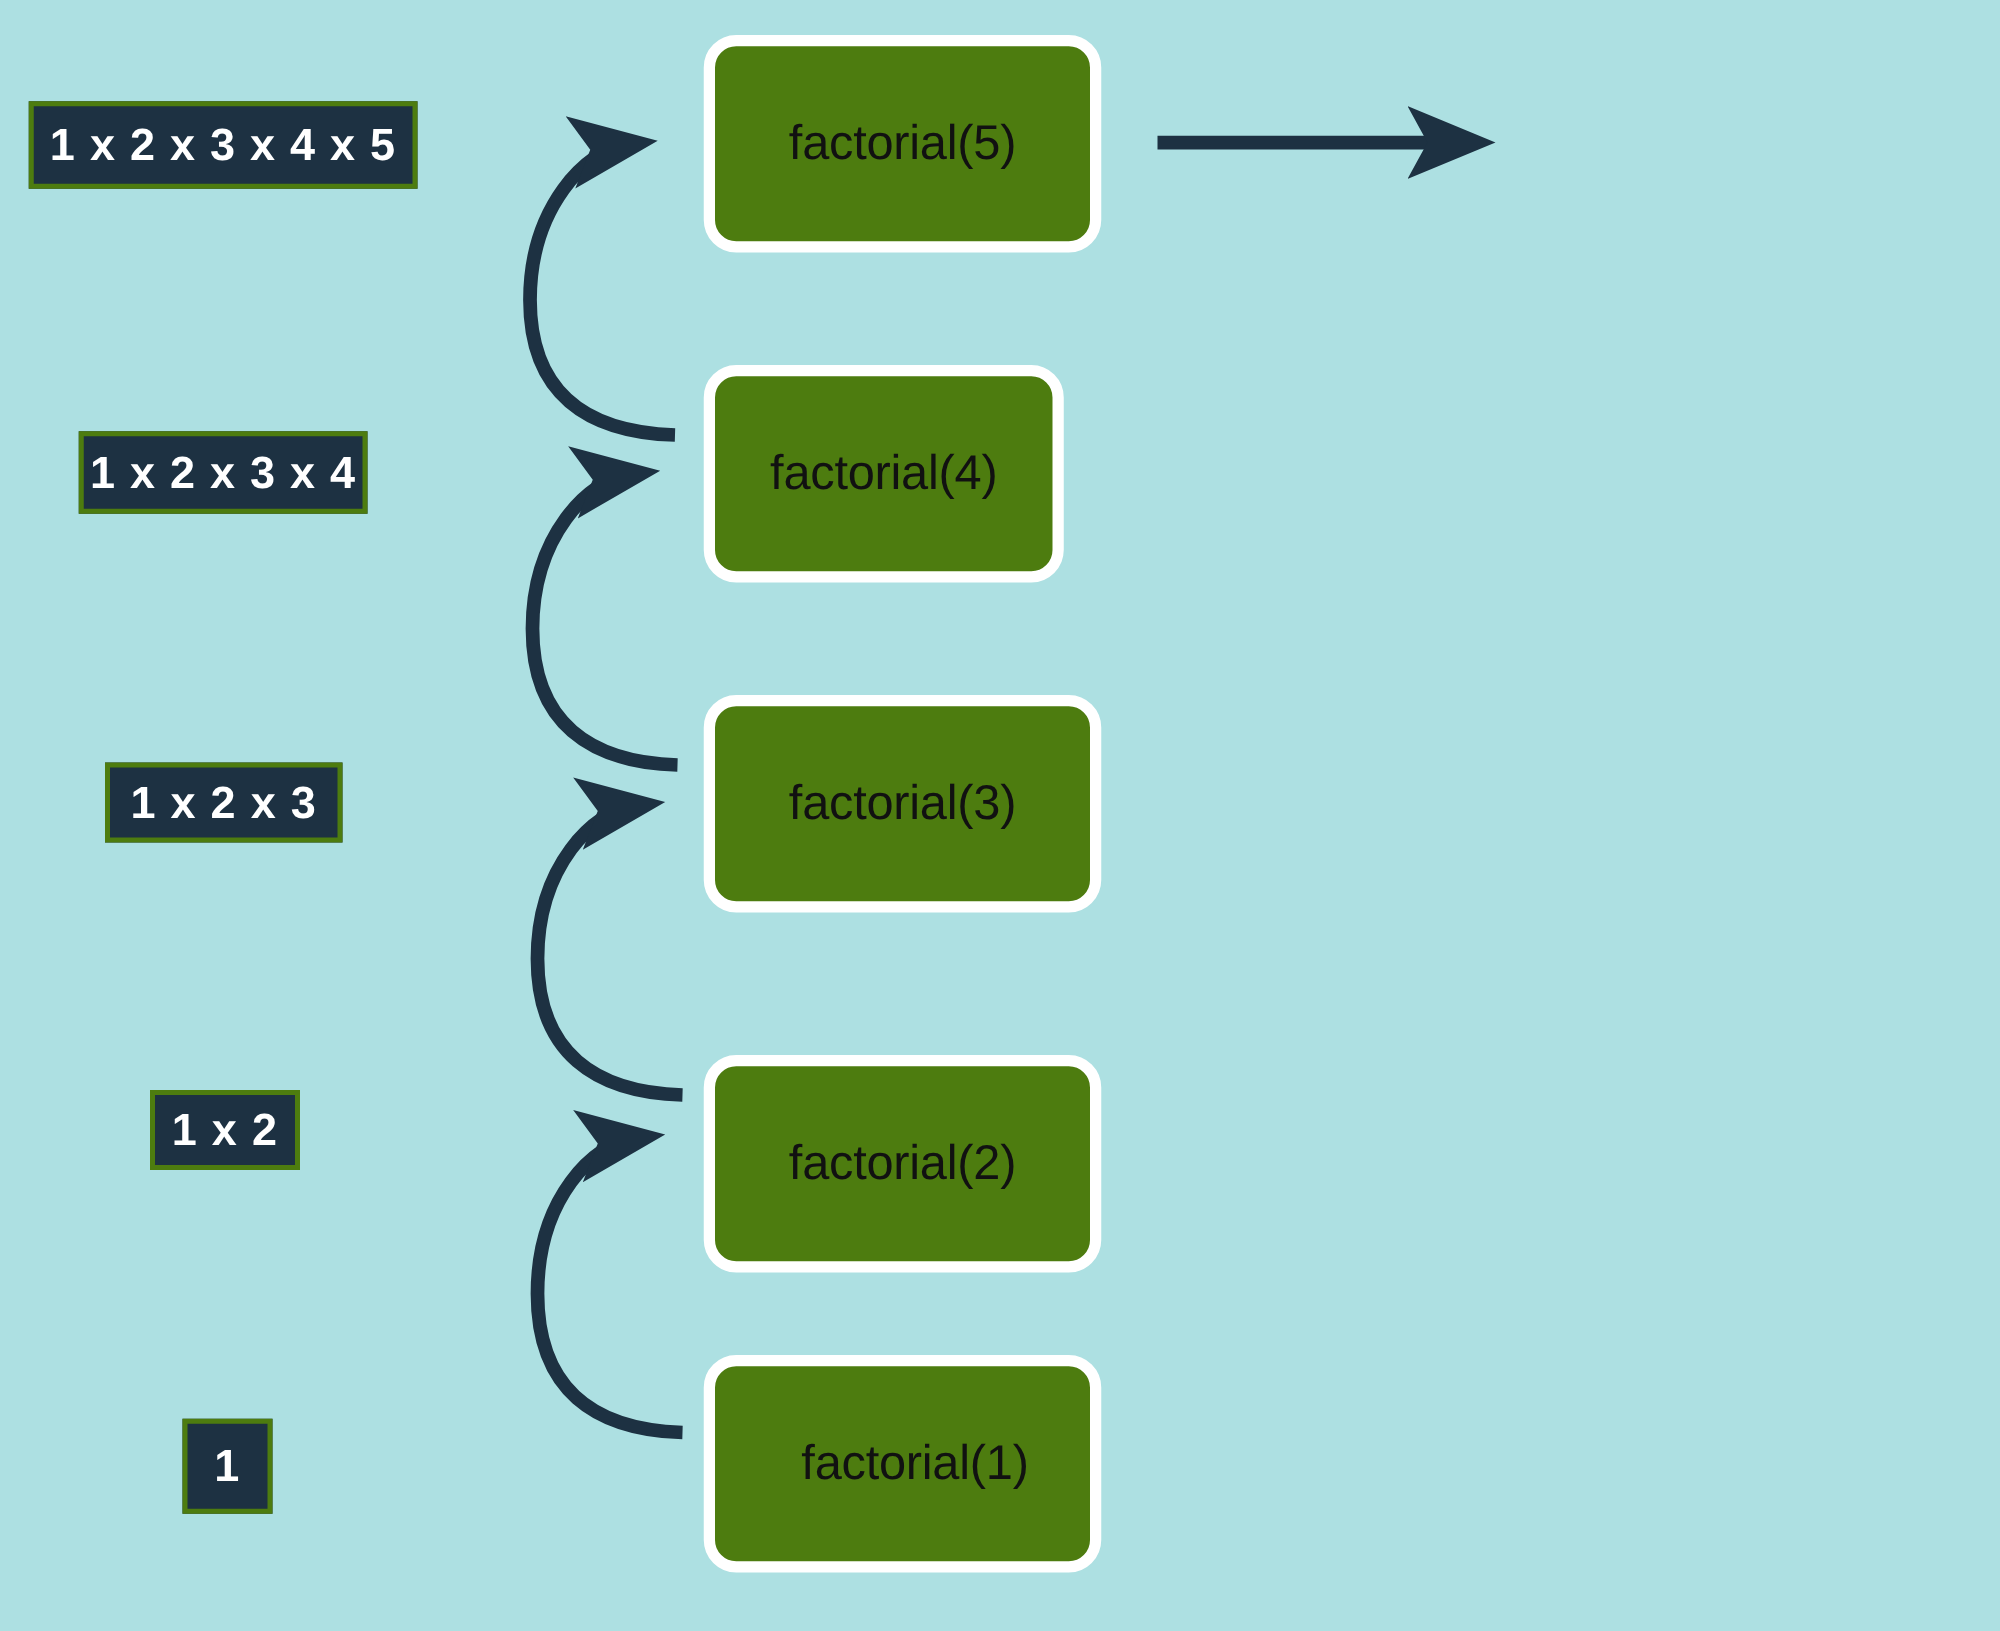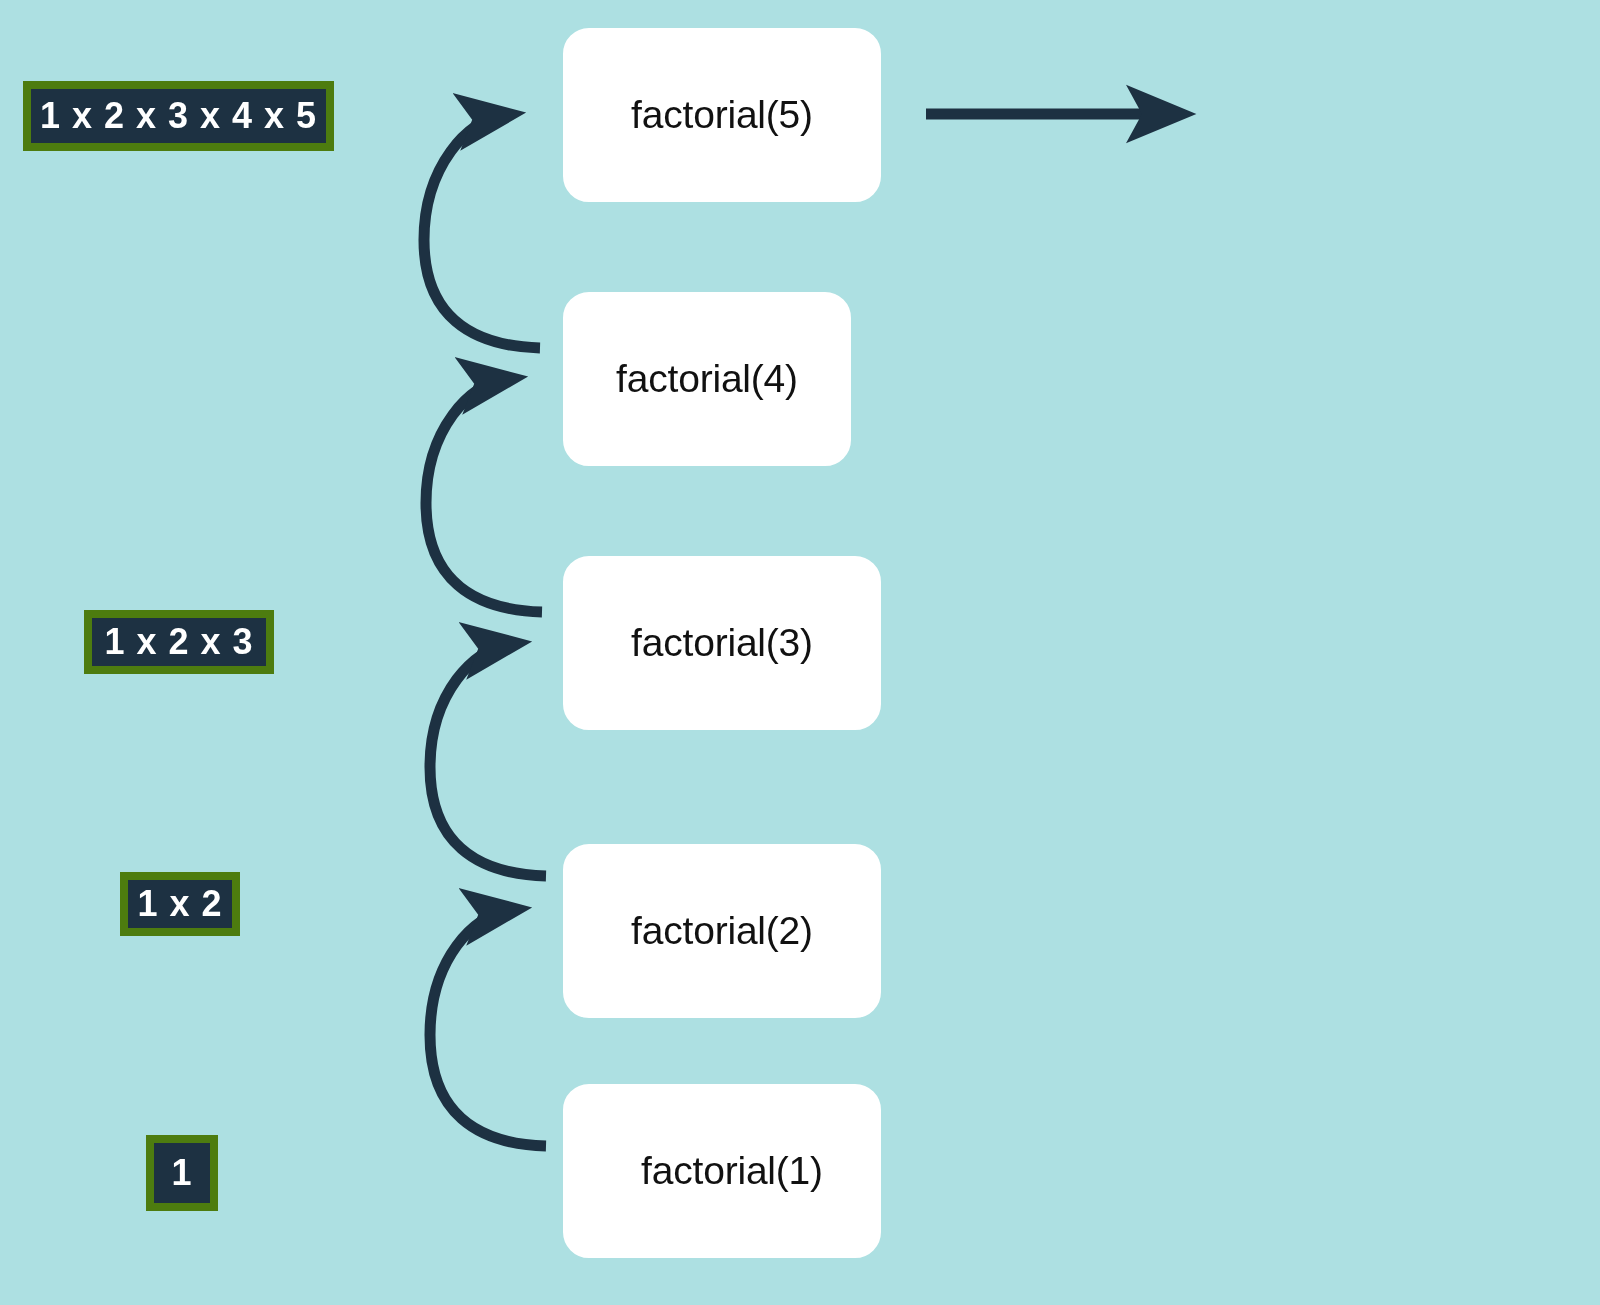--- a/index.html
+++ b/index.html
@@ -15,41 +15,41 @@
   #canvas {
     position: relative;
     width: 1600px;
     height: 1305px;
     background: #ADE0E2;
   }
   
   .frame {
     position: absolute;
     box-sizing: border-box;
-    background: #ffffff;
+    background: #4d7c0f;
     border: 9px solid #FFFFFF;
     border-radius: 26px;
     display: flex;
     align-items: center;
     justify-content: center;
   }
   .frame-label {
     font-family: "Liberation Sans", sans-serif;
     font-size: 39px;
     font-weight: 400;
     color: #111111;
     letter-spacing: -0.2px;
     white-space: nowrap;
   }
   
   .chip {
     position: absolute;
     box-sizing: border-box;
     background: #1D3142;
-    border: 8px solid #4d7c0f;
+    border: 4px solid #4d7c0f;
     display: flex;
     align-items: center;
     justify-content: center;
   }
   .chip-label {
     font-family: "Liberation Sans", sans-serif;
     font-size: 36px;
     font-weight: bold;
     color: #FFFFFF;
     white-space: nowrap;
@@ -89,20 +89,23 @@
 
     <path d="M 546,1146 C 476,1144 430,1112 430,1035 C 430,958 476,915 506,911" fill="none" stroke="#1D3142" stroke-width="11" stroke-linecap="butt" marker-end="url(#ah)"></path>
 
     <path d="M 926,114 L 1170,114" fill="none" stroke="#1D3142" stroke-width="11" stroke-linecap="butt" marker-end="url(#ah)"></path>
   </svg>
 
   <div class="chip" style="left:23px; top:81px; width:311px; height:70px;">
     <span class="chip-label">1 x 2 x 3 x 4 x 5</span>
   </div>
 
+  <div class="chip" style="left:63px; top:345px; width:231px; height:66px;">
+    <span class="chip-label">1 x 2 x 3 x 4</span>
+  </div>
 
   <div class="chip" style="left:84px; top:610px; width:190px; height:64px;">
     <span class="chip-label">1 x 2 x 3</span>
   </div>
 
   <div class="chip" style="left:120px; top:872px; width:120px; height:64px;">
     <span class="chip-label">1 x 2</span>
   </div>
 
   <div class="chip" style="left:146px; top:1135px; width:72px; height:76px;">

